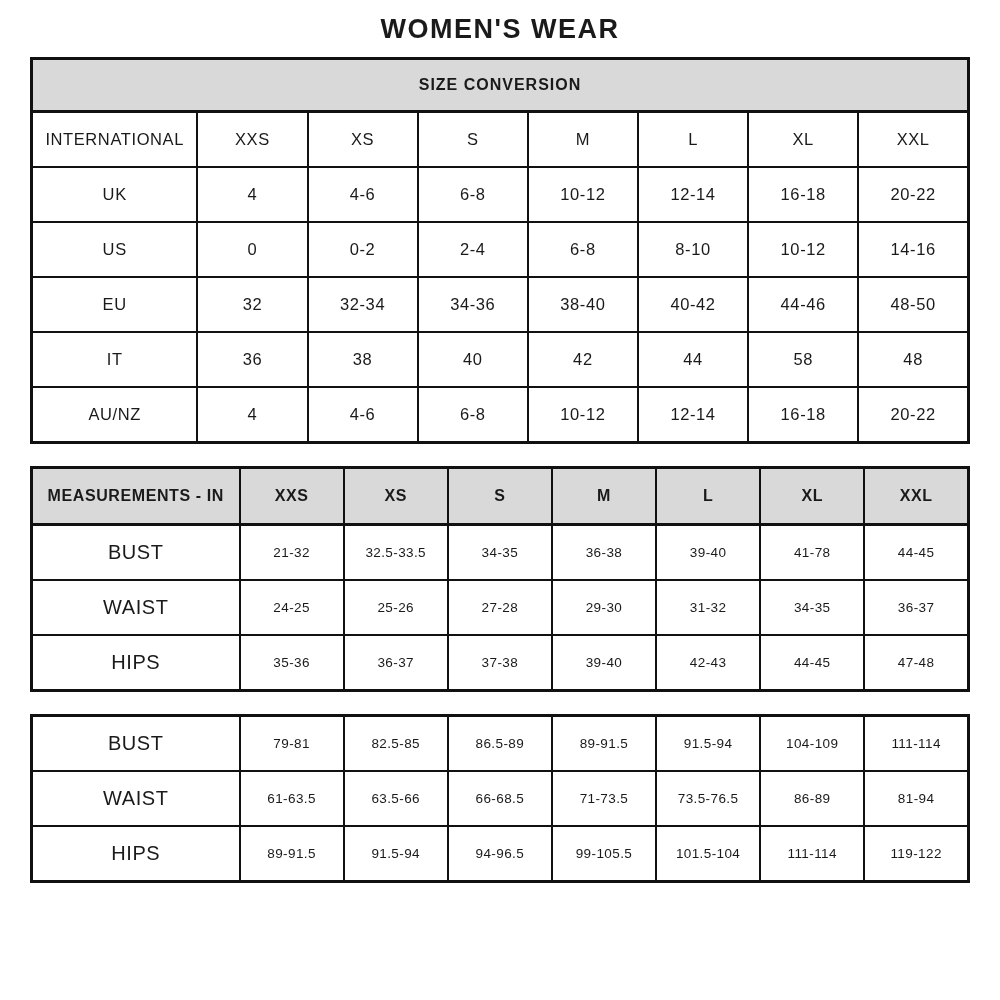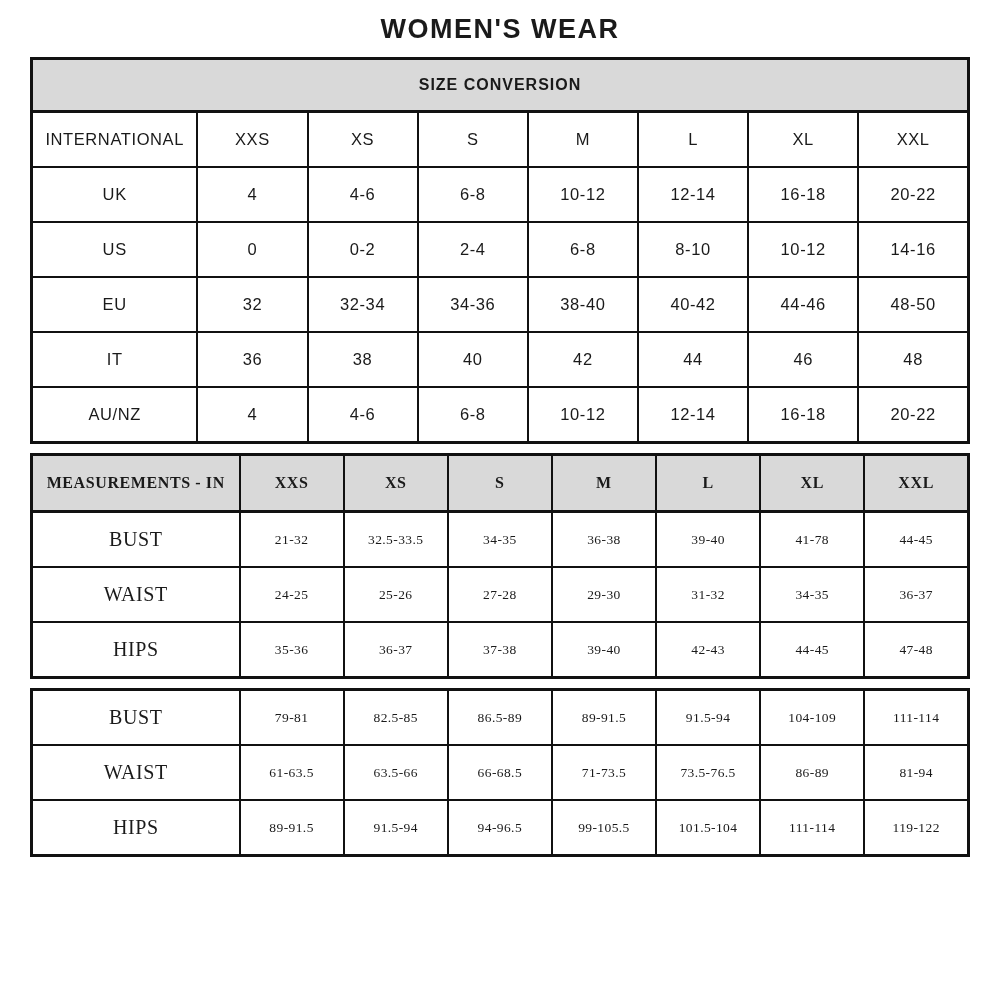--- a/index.html
+++ b/index.html
@@ -44,21 +44,21 @@
     font-size: 16px;
     letter-spacing: 1px;
     border-bottom: 3px solid #111111;
   }
   .t1 .t1cell {
     height: 53px;
     font-size: 16.5px;
     letter-spacing: 0.6px;
   }
   
-  .m { margin-top: 9px; font-family: Liberation Serif, serif; }
+  .m { margin-top: 22px; }
   .m .mhead {
     height: 54px;
     background: #d9d9d9;
     font-weight: bold;
     font-size: 16px;
     letter-spacing: 0.6px;
     border-bottom: 3px solid #111111;
   }
   .m .mlabel {
     height: 53px;
@@ -134,21 +134,21 @@
           <td class="t1cell">44-46</td>
           <td class="t1cell">48-50</td>
         </tr>
         <tr>
           <td class="t1cell">IT</td>
           <td class="t1cell">36</td>
           <td class="t1cell">38</td>
           <td class="t1cell">40</td>
           <td class="t1cell">42</td>
           <td class="t1cell">44</td>
-          <td class="t1cell">46</td>
+          <td class="t1cell">58</td>
           <td class="t1cell">48</td>
         </tr>
         <tr>
           <td class="t1cell">AU/NZ</td>
           <td class="t1cell">4</td>
           <td class="t1cell">4-6</td>
           <td class="t1cell">6-8</td>
           <td class="t1cell">10-12</td>
           <td class="t1cell">12-14</td>
           <td class="t1cell">16-18</td>

